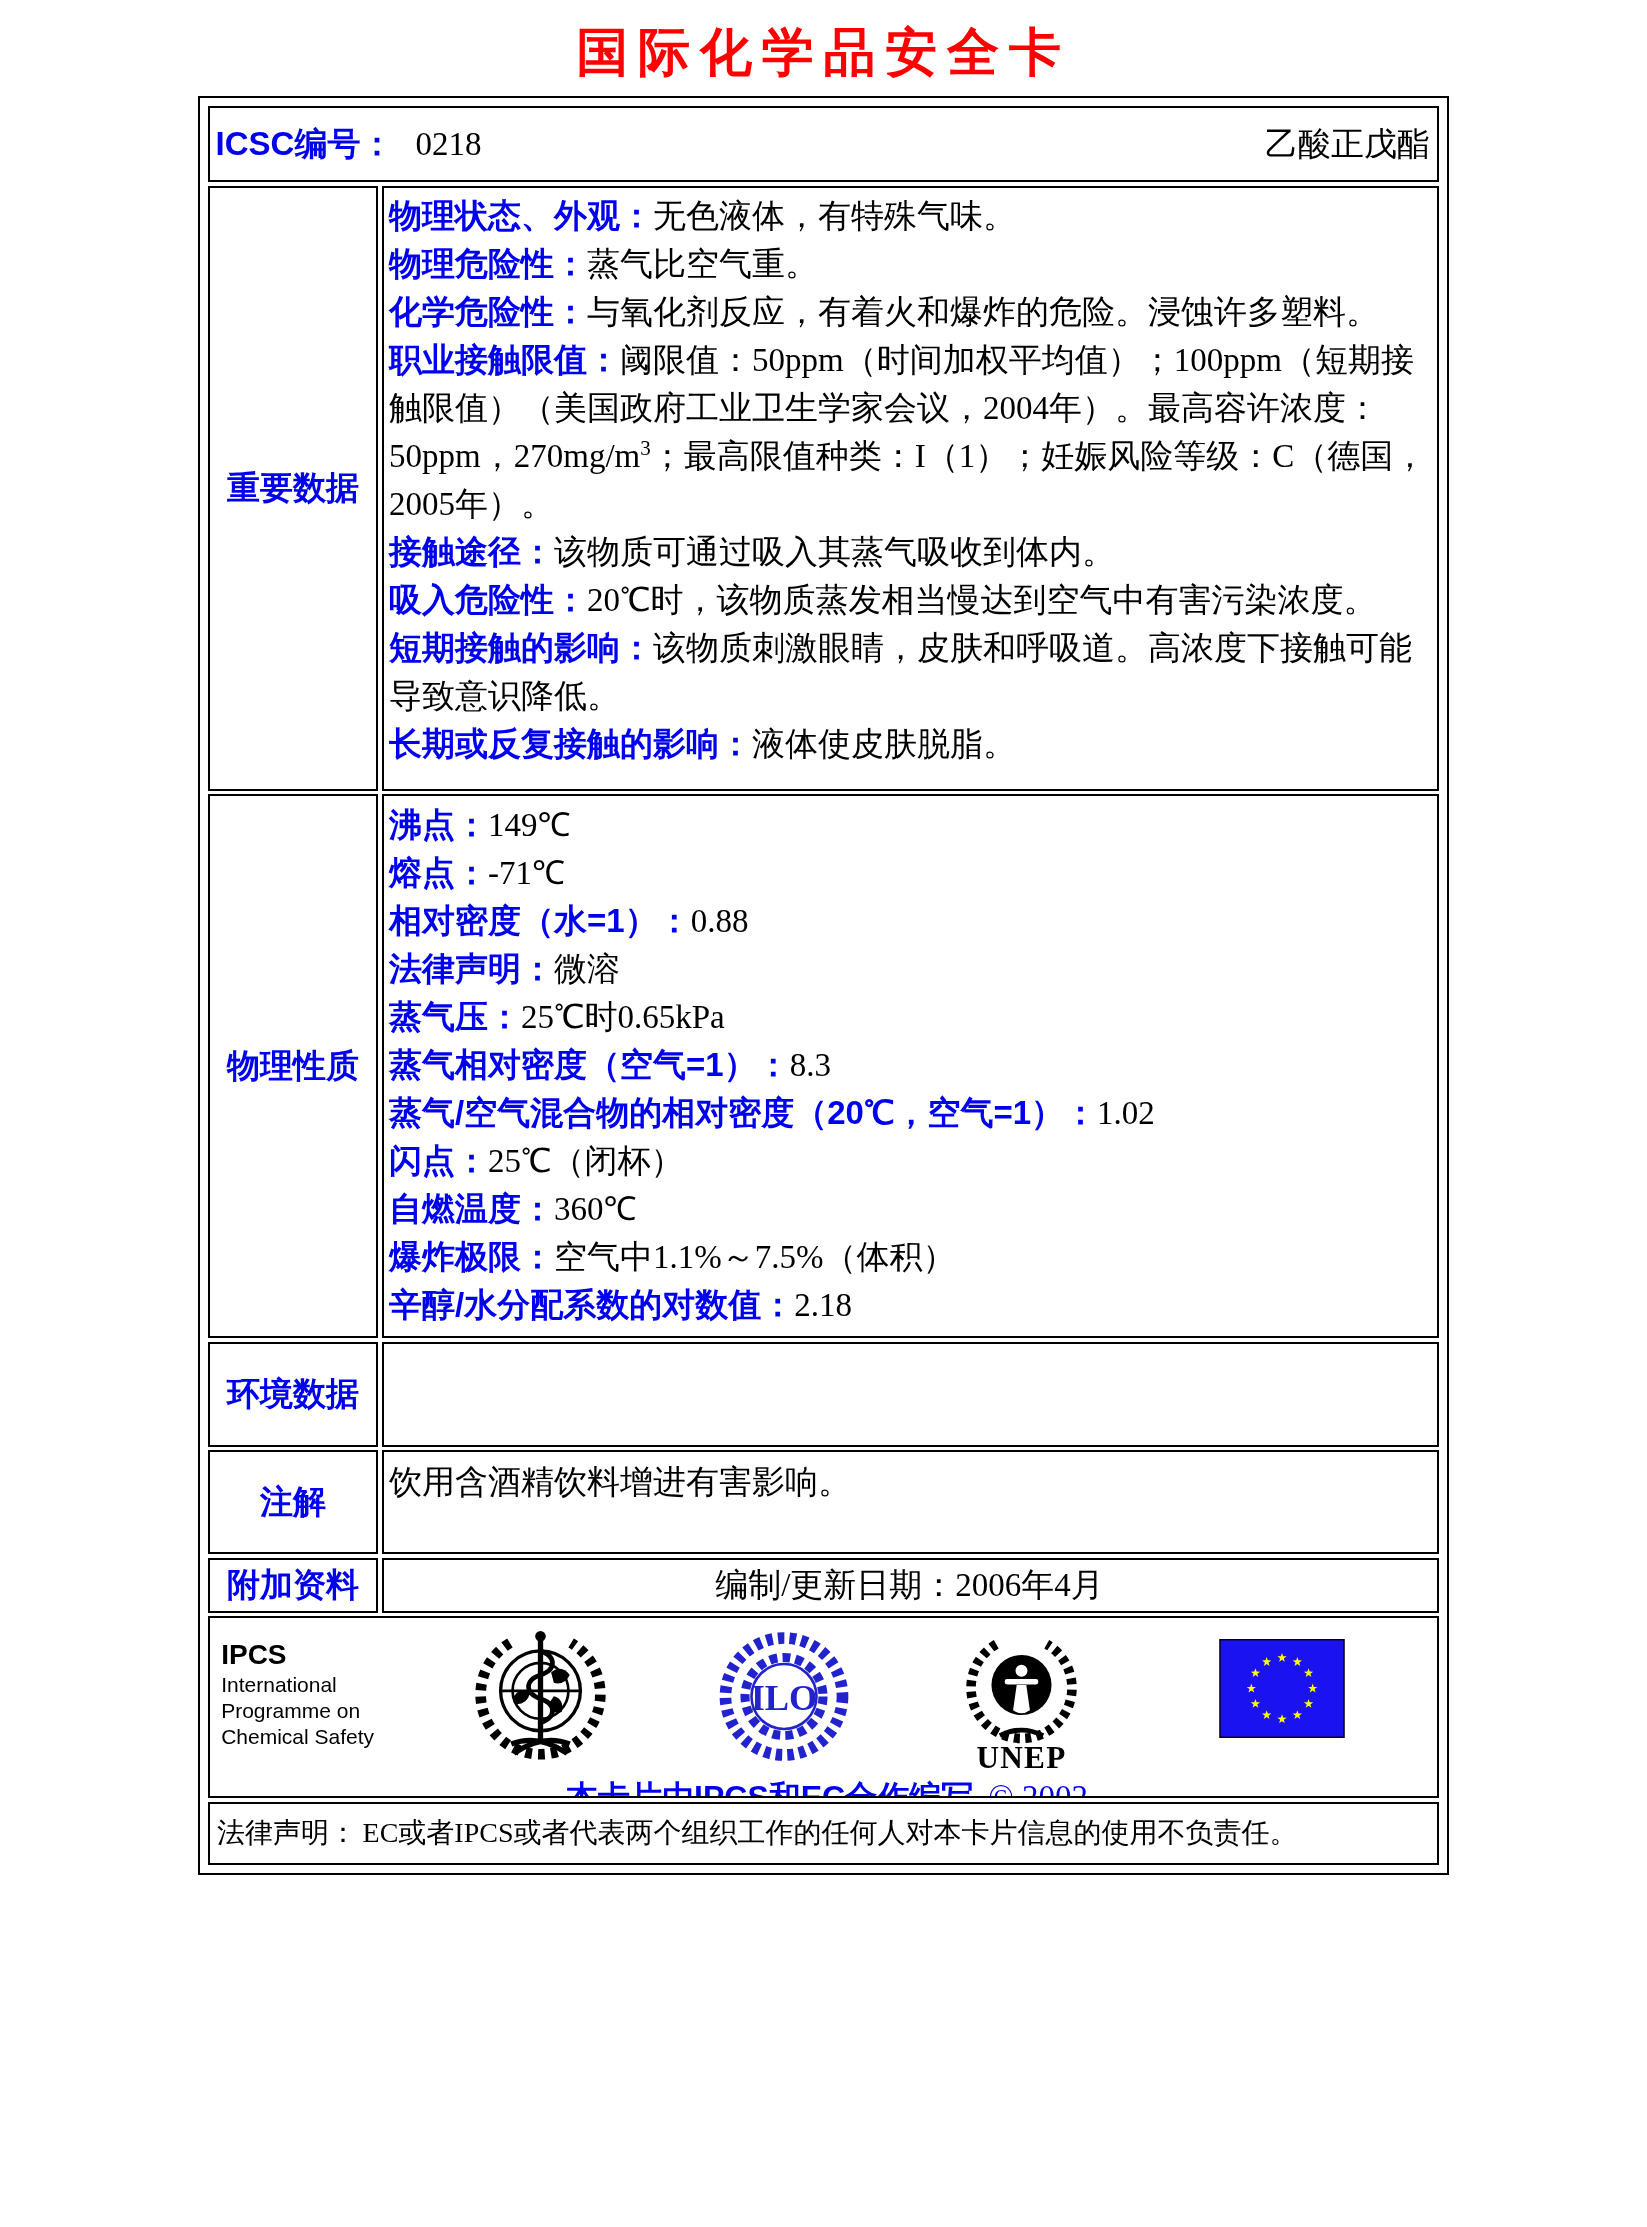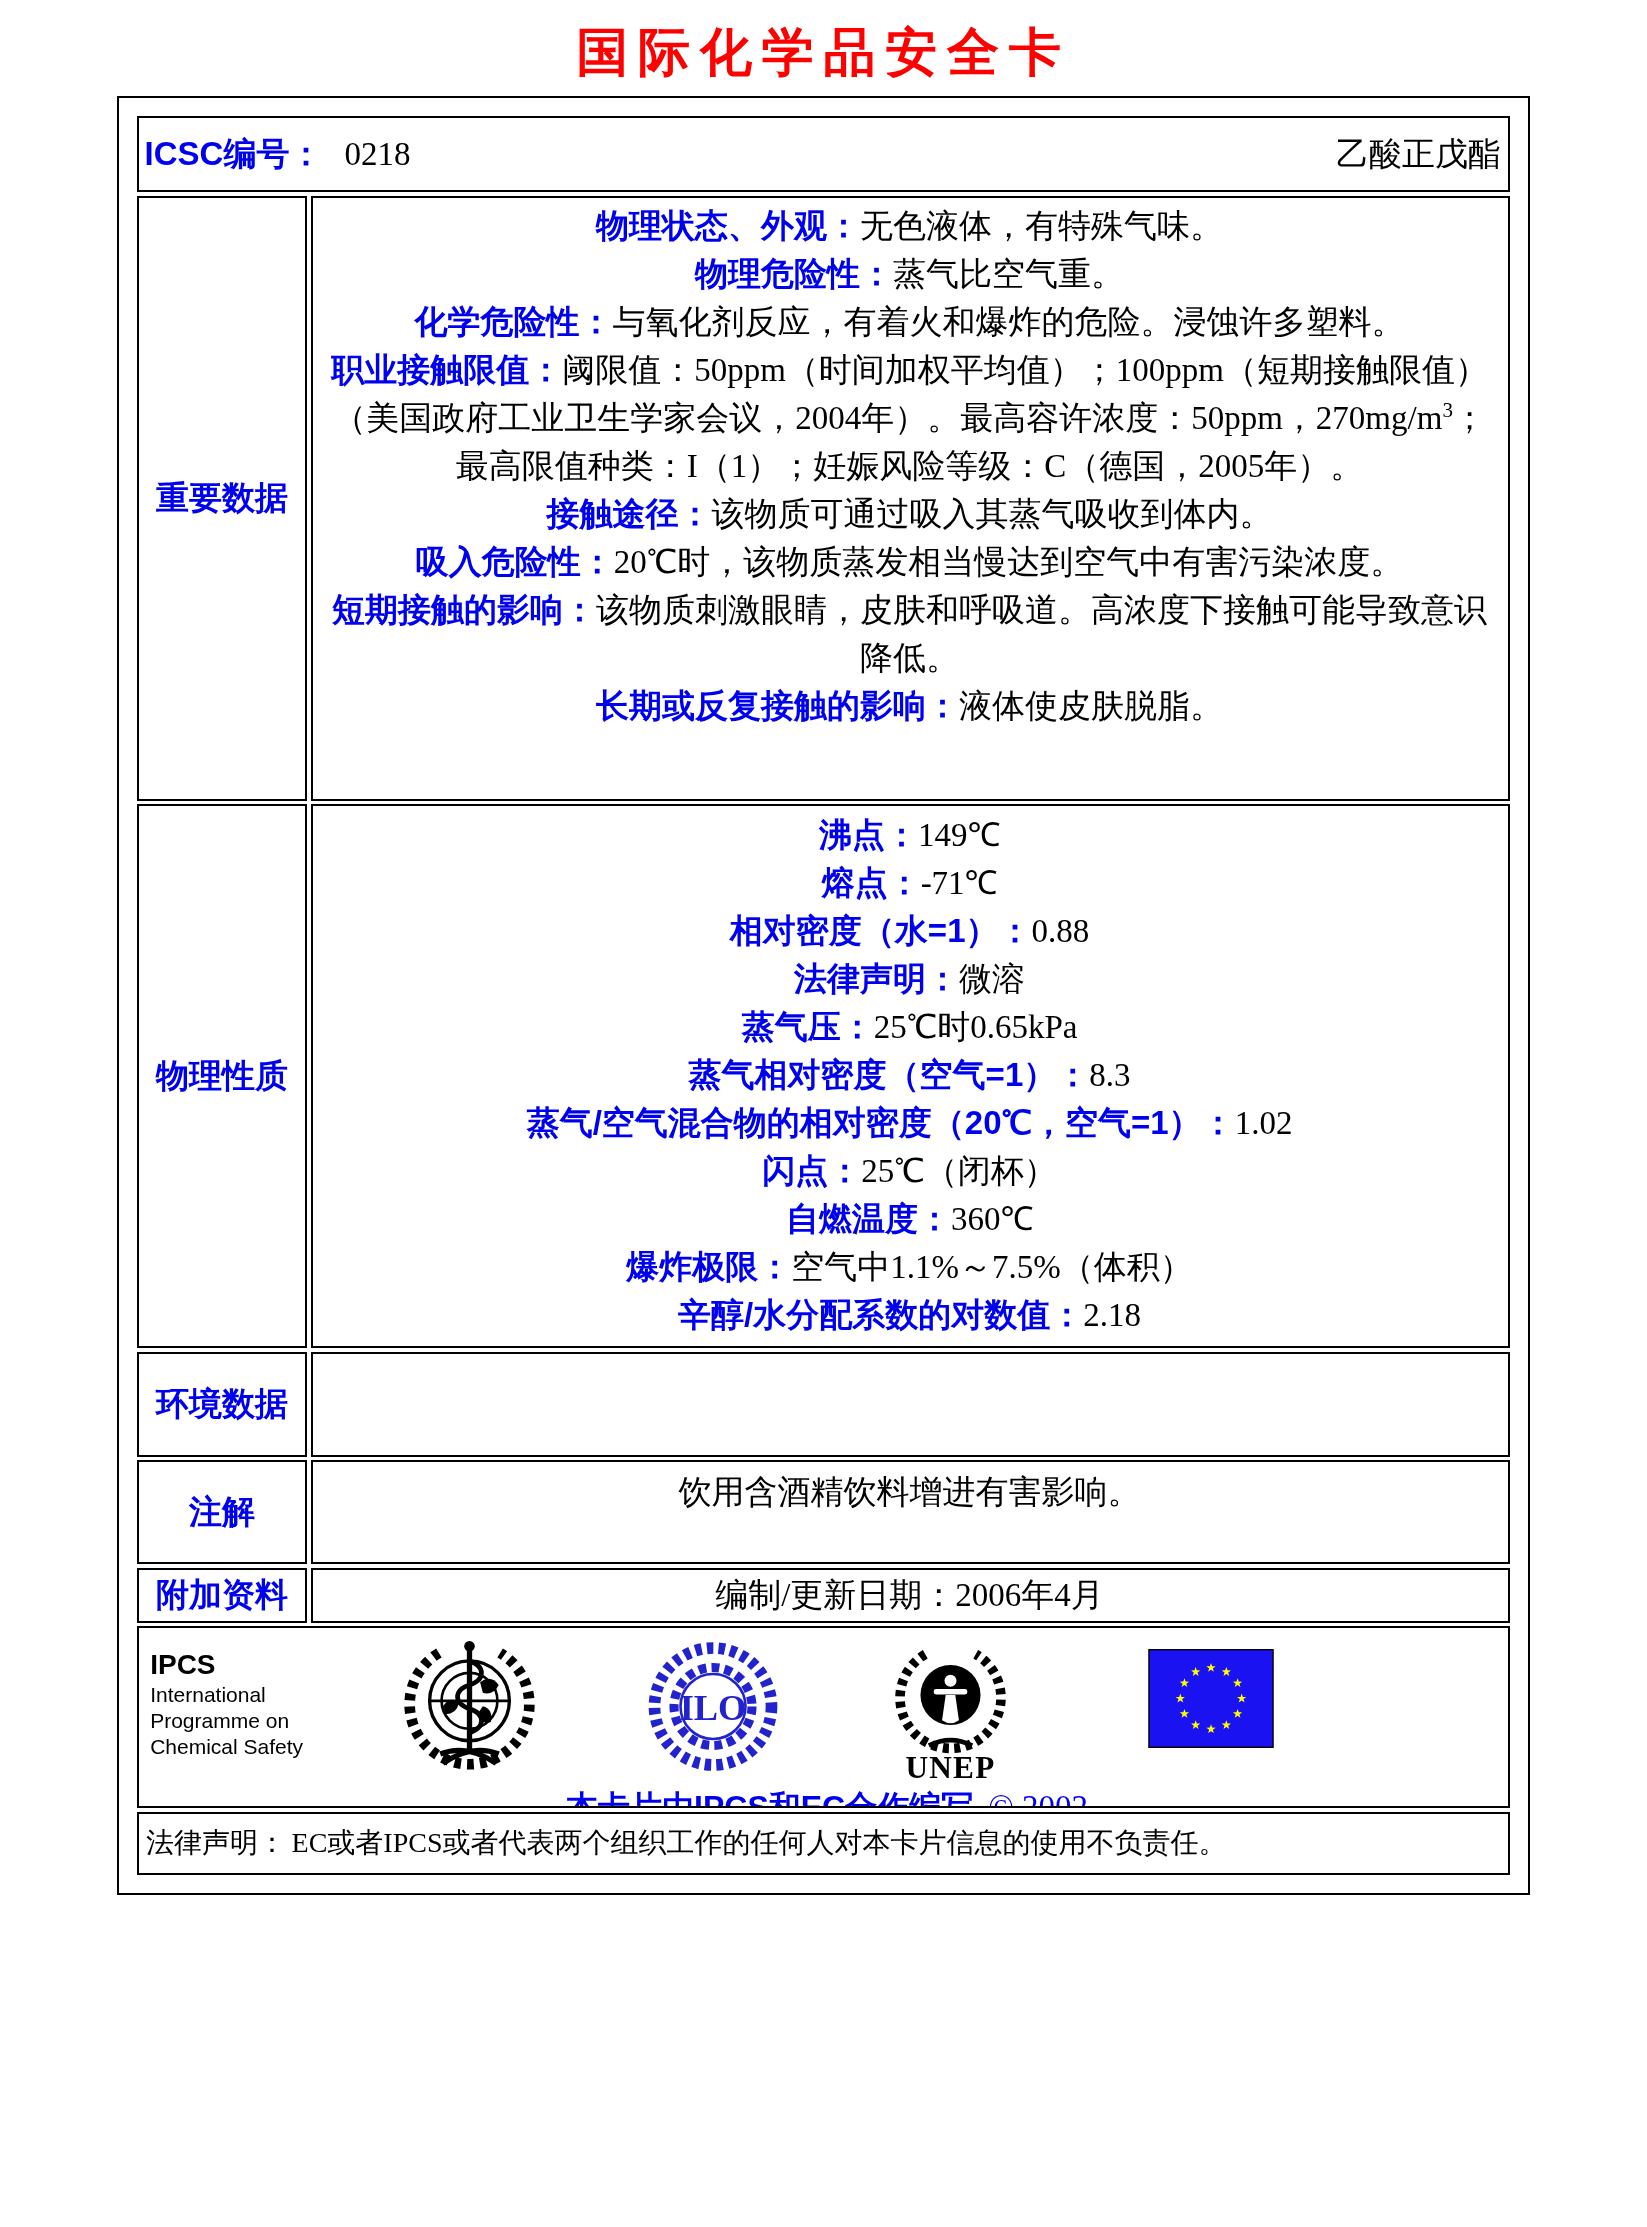--- a/index.html
+++ b/index.html
@@ -5,22 +5,22 @@
   html,body { margin:0; padding:0; background:#ffffff; }
   body { width:1647px; height:2227px; font-family:"Liberation Serif", serif; color:#000; }
 
   .page-title {
     margin:25px 0 0; text-align:center; color:#ff0000;
     font-size:52px; font-weight:bold; letter-spacing:9.8px; line-height:56px;
     font-family:"Liberation Serif", serif;
   }
 
   .card {
-    box-sizing:border-box; width:1413px; margin:15.4px auto 0;
-    border:2.8px solid #000; padding:18px; background:#fff;
+    box-sizing:border-box; width:1251px; margin:15.4px auto 0;
+    border:2.8px solid #000; padding:8px; background:#fff;
   }
   .grid {
     display:grid;
     grid-template-columns:170px 1fr;
     grid-template-rows:76px 605px 544px 105px 104px 55px 182px 63px;
     gap:3.5px;
   }
   .cell { border:2.1px solid #000; box-sizing:border-box; background:#fff; overflow:hidden; }
   .span2 { grid-column:1 / -1; }
 
@@ -28,21 +28,21 @@
     display:flex; align-items:center; justify-content:center;
     color:#0000f0; font-family:"Liberation Sans", sans-serif;
     font-weight:bold; font-size:33px; text-align:center;
   }
 
   .header-cell { display:flex; align-items:center; padding:0 7px 0 5.6px; font-size:33px; }
   .hdr-label { color:#0000f0; font-family:"Liberation Sans", sans-serif; font-weight:bold; }
   .hdr-num { margin-left:22px; }
   .hdr-name { margin-left:auto; }
 
-  .content { padding:4.2px 7px 0 5.6px; font-size:33px;text-align:center; }
+  .content { padding:4.2px 7px 0 5.6px; font-size:33px; }
   .content p { margin:0; }
   .imp p { line-height:48px; }
   .phy p { line-height:48px; }
   .blbl { color:#0000f0; font-family:"Liberation Sans", sans-serif; font-weight:bold; }
   .sup { font-size:21px; vertical-align:super; line-height:0; }
 
   .notes-cell { padding-top:8.4px; }
   .notes-cell p { line-height:42px; }
   .add-cell { display:flex; align-items:center; padding:0 7px 0 5.6px; font-size:33px;justify-content:center; }
 

